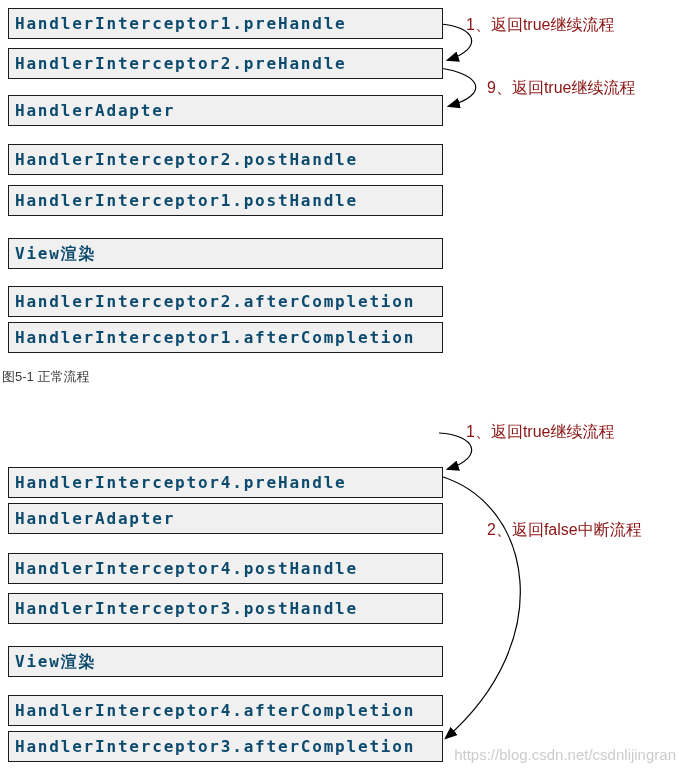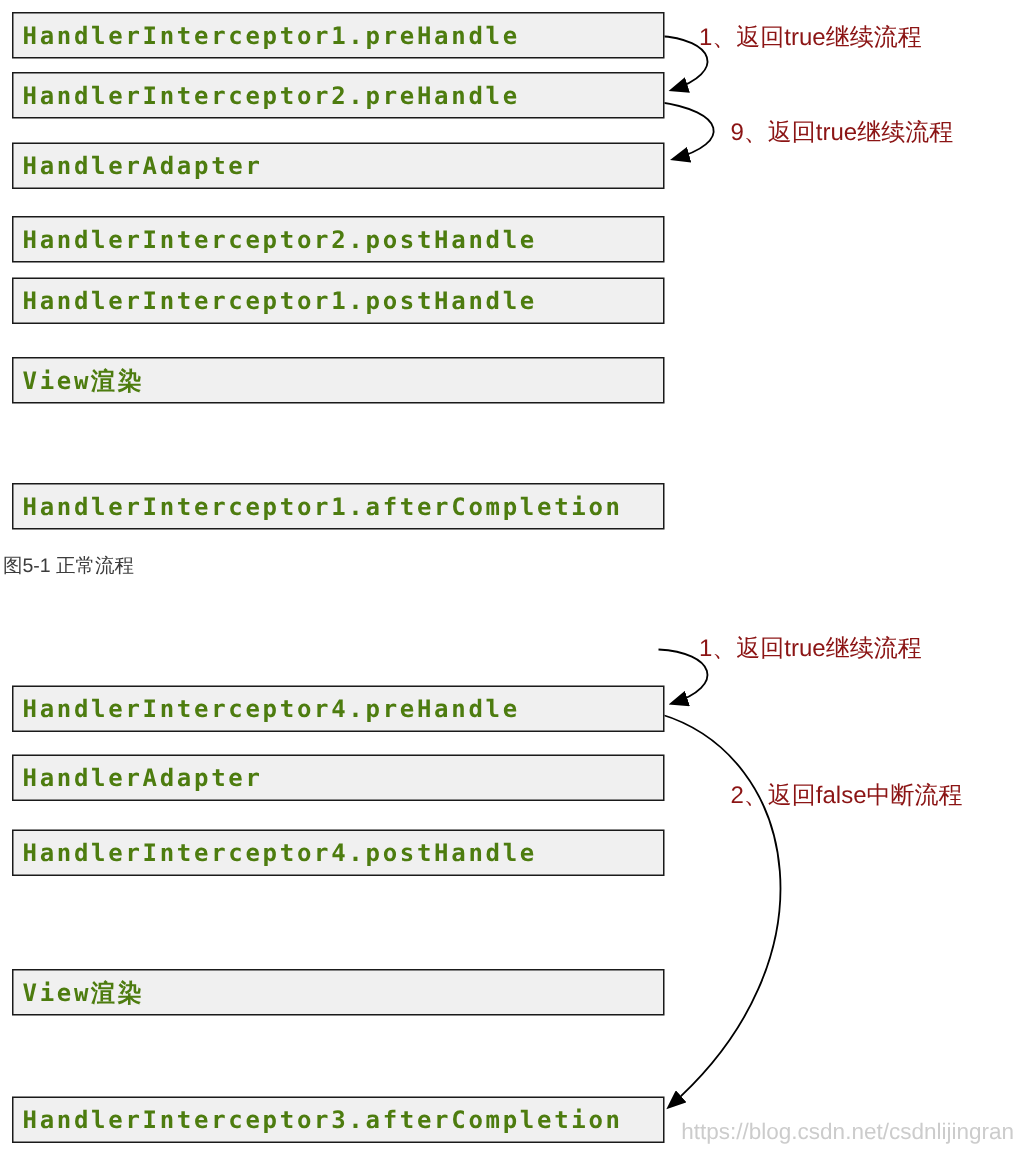--- a/index.html
+++ b/index.html
@@ -18,21 +18,21 @@
     width:427px;
     height:29px;
     background:var(--box-bg,#f0f0f0);
     border:1px solid var(--box-border,#1a1a1a);
     font-family:"DejaVu Sans Mono","Liberation Mono",monospace;
     font-weight:bold;
     font-size:16px;
     letter-spacing:1.8px;
     line-height:29px;
     padding-left:6px;
-    color:#4d7c0f;
+    color:#0c4a6e;
     white-space:nowrap;
     overflow:hidden;
     box-sizing:content-box;
   }
   .annotation{
     position:absolute;
     font-family:"Liberation Sans",sans-serif;
     font-weight:normal;
     font-size:16px;
     color:var(--annotation,#8b1414);
@@ -72,31 +72,34 @@
       <path d="M440,476 C533,504 558,640 446,738" marker-end="url(#arrowhead)"></path>
     </g>
   </svg>
 
   <div class="flow-box" style="top:8px">HandlerInterceptor1.preHandle</div>
   <div class="flow-box" style="top:48px">HandlerInterceptor2.preHandle</div>
   <div class="flow-box" style="top:95px">HandlerAdapter</div>
   <div class="flow-box" style="top:144px">HandlerInterceptor2.postHandle</div>
   <div class="flow-box" style="top:185px">HandlerInterceptor1.postHandle</div>
   <div class="flow-box" style="top:238px">View渲染</div>
+  <div class="flow-box" style="top:286px">HandlerInterceptor2.afterCompletion</div>
   <div class="flow-box" style="top:322px">HandlerInterceptor1.afterCompletion</div>
 
   <div class="annotation" style="left:466px;top:15px">1、返回true继续流程</div>
   <div class="annotation" style="left:487px;top:78px">9、返回true继续流程</div>
 
   <div class="caption">图5-1 正常流程</div>
 
-  <div class="flow-box" style="top:457px">HandlerInterceptor4.preHandle</div>
+  <div class="flow-box" style="top:467px">HandlerInterceptor4.preHandle</div>
   <div class="flow-box" style="top:503px">HandlerAdapter</div>
   <div class="flow-box" style="top:553px">HandlerInterceptor4.postHandle</div>
+  <div class="flow-box" style="top:593px">HandlerInterceptor3.postHandle</div>
   <div class="flow-box" style="top:646px">View渲染</div>
+  <div class="flow-box" style="top:695px">HandlerInterceptor4.afterCompletion</div>
   <div class="flow-box" style="top:731px">HandlerInterceptor3.afterCompletion</div>
 
   <div class="annotation" style="left:466px;top:422px">1、返回true继续流程</div>
   <div class="annotation" style="left:487px;top:520px">2、返回false中断流程</div>
 
   <div class="watermark">https://blog.csdn.net/csdnlijingran</div>
 
 </div>
 
 </body></html>

